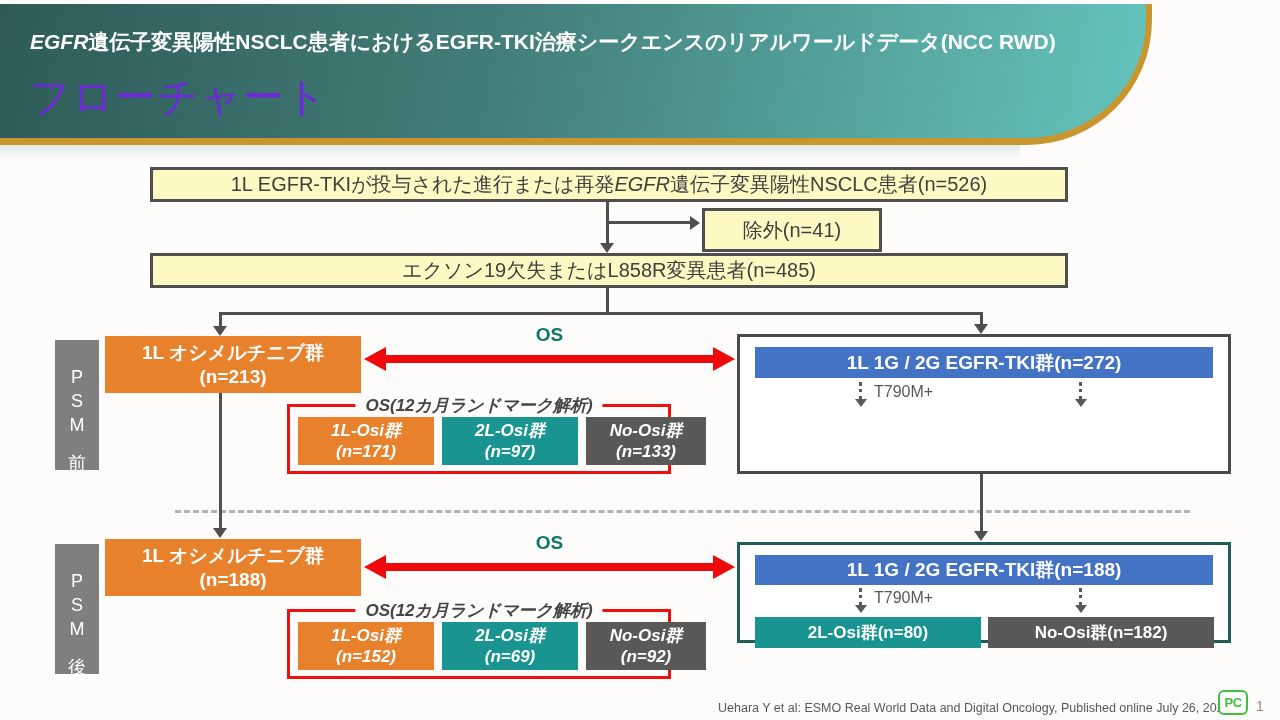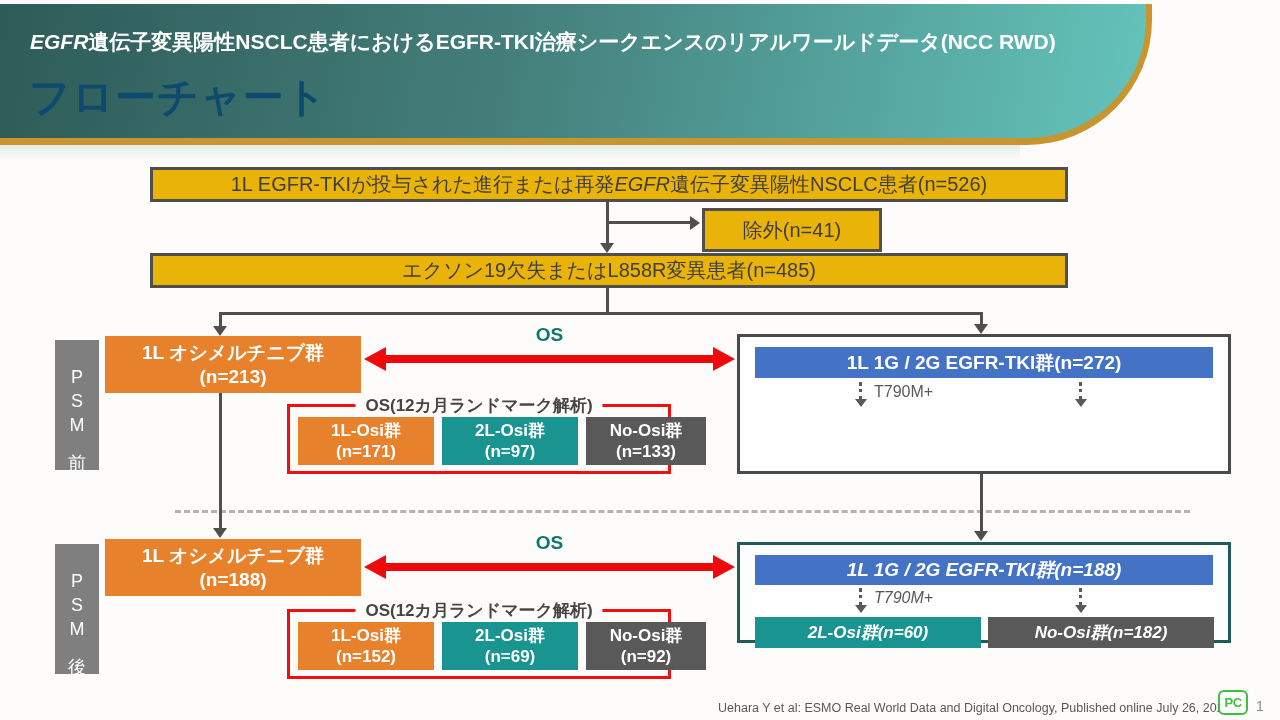--- a/index.html
+++ b/index.html
@@ -24,26 +24,26 @@
     position:absolute; left:0; top:141px; width:1020px; height:15px;
     background:linear-gradient(180deg,#E2ECE7,rgba(253,252,250,0));
   }
   .hdr-title {
     position:absolute; left:30px; top:24px; width:1080px;
     color:#FFFFFF; font-size:21px; font-weight:bold; white-space:nowrap;
   }
   .hdr-title .ital { font-style:italic; }
   .hdr-sub {
     position:absolute; left:29px; top:66px;
-    color:#0c4a6e; font-size:41px; font-weight:bold; letter-spacing:1px;
+    color:#6d28d9; font-size:41px; font-weight:normal; letter-spacing:1px;
   }
 
   
   .wbox {
-    position:absolute; background:#eab308; border:3px solid #4F4F4F;
+    position:absolute; background:#fef9c3; border:3px solid #4F4F4F;
     display:flex; align-items:center; justify-content:center;
     color:#3F3F3F; font-size:20px; white-space:nowrap;
   }
   .wbox .ital { font-style:italic; }
   .cbox {
     position:absolute; display:flex; flex-direction:column;
     align-items:center; justify-content:center;
     color:#FFFFFF; font-weight:bold; text-align:center; line-height:1.25;
     white-space:nowrap;
   }
@@ -81,32 +81,32 @@
 
   
   .side-label {
     position:absolute; left:55px; width:44px; height:130px; background:#7F7F7F;
     color:#FFFFFF; font-size:18px;
     display:flex; align-items:center; justify-content:center;
     writing-mode:vertical-rl; text-orientation:upright; letter-spacing:4px;
   }
 
   
-  .lm-group { position:absolute; width:384px; height:70px; border:3px solid #F00F0F; }
+  .lm-group { position:absolute; width:384px; height:70px; border:3px solid #F00F0F;font-style:italic; }
   .lm-title { position:absolute; top:-13px; left:50%; transform:translateX(-50%);
     background:#FDFCFA; padding:0 10px; color:#454545; font-size:17px;
     font-weight:bold; white-space:nowrap; }
   .lm-box { position:absolute; top:10px; height:48px; display:flex; flex-direction:column;
     align-items:center; justify-content:center; color:#fff; font-weight:bold;
     font-size:17px; line-height:1.25; white-space:nowrap; }
 
   
   .tki-ctr { position:absolute; width:494px; background:#FFFFFF; }
   .ctr-pre  { border:3px solid #4A4A4A; height:140px; }
-  .ctr-post { border:3px solid #1F5C59; height:101px;font-style:italic; }
+  .ctr-post { border:3px solid #1F5C59; height:101px; }
   .tki-hdr { position:absolute; left:15px; width:458px;
     display:flex; align-items:center; justify-content:center;
     color:#fff; font-size:19px; font-weight:bold; white-space:nowrap; }
   .tki-sub { position:absolute; width:226px; font-size:17px; }
 
   
   .dash-line { position:absolute; border-top:3px dashed #B3B3B3; }
   .divider-label { position:absolute; background:#FDFCFA; padding:0 14px;
     color:#4A4A4A; font-size:21px; font-weight:bold; white-space:nowrap; }
 
@@ -232,21 +232,21 @@
   </div>
 
   <div class="tki-ctr ctr-post" style="left:737px; top:538px;">
     <div class="tki-hdr blue" style="top:10px; height:30px;">1L 1G / 2G EGFR-TKI群(n=188)</div>
     <div class="dot-line" style="left:119px; top:43px;"></div>
     <div class="arr-down-sm" style="left:115px; top:60px;"></div>
     <div class="t790m" style="left:134px; top:44px;">T790M+</div>
     <div class="dot-line" style="left:339px; top:43px;"></div>
     <div class="arr-down-sm" style="left:335px; top:60px;"></div>
     <div class="cbox teal tki-sub" style="left:15px; top:72px; height:31px;">
-      <div>2L-Osi群(n=60)</div>
+      <div>2L-Osi群(n=80)</div>
     </div>
     <div class="cbox gray tki-sub" style="left:248px; top:72px; height:31px;">
       <div>No-Osi群(n=182)</div>
     </div>
   </div>
 
   <div class="citation">Uehara Y et al: ESMO Real World Data and Digital Oncology, Published online July 26, 2024</div>
   <div class="pc-logo">PC</div>
   <div class="page-num">1</div>
 

